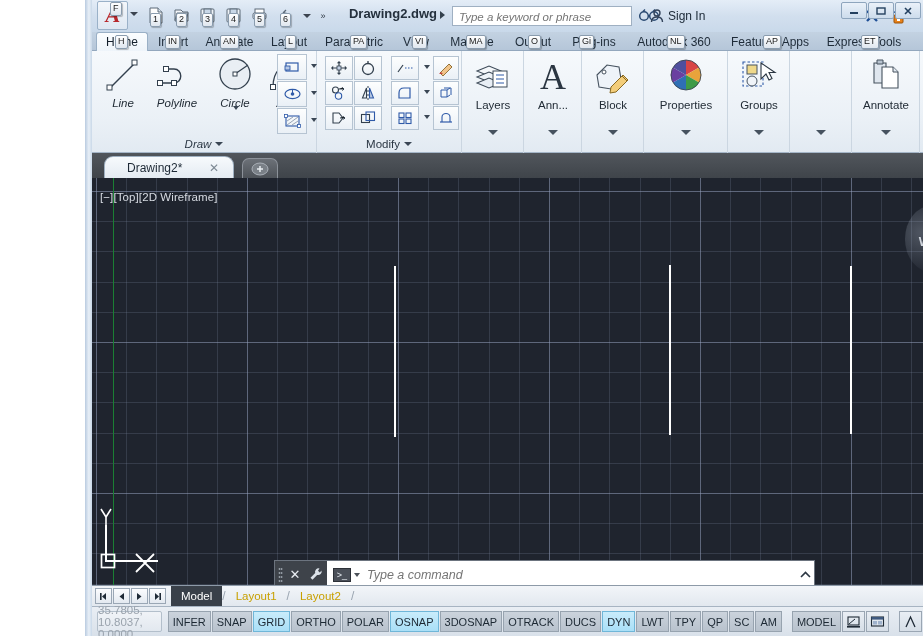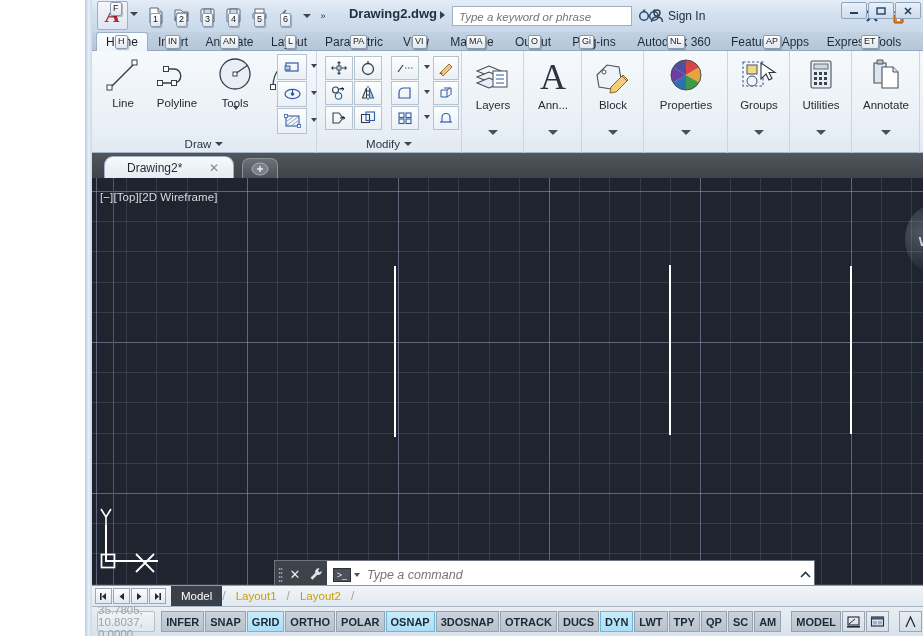--- a/index.html
+++ b/index.html
@@ -438,21 +438,21 @@
     <div class="rtab" style="left:348px;width:64px;">Manage</div>
     <div class="rtab" style="left:412px;width:58px;">Output</div>
     <div class="rtab" style="left:470px;width:64px;">Plug-ins</div>
     <div class="rtab" style="left:534px;width:96px;">Autodesk 360</div>
     <div class="rtab" style="left:630px;width:96px;">Featured Apps</div>
     <div class="rtab" style="left:726px;width:92px;">Express Tools</div>
   </div>
 
   <div class="ribbon-body">
 
-    <div class="panel" style="left:0px; width:225px;">
+    <div class="panel" style="left:0px; width:225px;font-style:italic;">
       <div class="big-btn" style="left:6px; top:4px; width:50px;">
         <svg width="42" height="40" viewBox="0 0 42 40">
           <line x1="8" y1="33" x2="33" y2="8" stroke="#33404e" stroke-width="1.4"></line>
           <rect x="5" y="30" width="5" height="5" fill="#fff" stroke="#33404e"></rect>
           <rect x="30" y="5" width="5" height="5" fill="#fff" stroke="#33404e"></rect>
         </svg>
         <span class="lbl">Line</span>
       </div>
       <div class="big-btn" style="left:56px; top:4px; width:58px;align-items:center;">
         <svg width="50" height="40" viewBox="0 0 50 40">
@@ -462,21 +462,21 @@
           <rect x="11.5" y="11.5" width="5" height="5" fill="#fff" stroke="#33404e"></rect>
         </svg>
         <span class="lbl">Polyline</span>
       </div>
       <div class="big-btn" style="left:116px; top:2px; width:54px;">
         <svg width="46" height="42" viewBox="0 0 46 42">
           <circle cx="23" cy="21" r="15" fill="#e9eef4" stroke="#33404e" stroke-width="1.3"></circle>
           <line x1="23" y1="21" x2="36" y2="12" stroke="#33404e" stroke-width="1.2"></line>
           <rect x="21" y="19" width="4" height="4" fill="#fff" stroke="#33404e"></rect>
         </svg>
-        <span class="lbl">Tools</span>
+        <span class="lbl">Circle</span>
         <div class="dd-caret" style="left:25px; top:53px;"></div>
       </div>
       <div class="big-btn" style="left:170px; top:4px; width:46px;">
         <svg width="42" height="40" viewBox="0 0 42 40">
           <path d="M9 32C9 16 18 8 33 8" fill="none" stroke="#33404e" stroke-width="1.4"></path>
           <rect x="6.5" y="29.5" width="5" height="5" fill="#fff" stroke="#33404e"></rect>
           <rect x="30.5" y="5.5" width="5" height="5" fill="#fff" stroke="#33404e"></rect>
           <rect x="17" y="12" width="5" height="5" fill="#fff" stroke="#33404e"></rect>
         </svg>
         <span class="lbl">Arc</span>
@@ -669,38 +669,20 @@
           <rect x="10" y="8" width="10" height="9" fill="#efd88a" stroke="#46525f"></rect>
           <circle cx="15" cy="24" r="5" fill="#f0f4f9" stroke="#46525f"></circle>
           <path d="M24 6v16l5-5 3 6 3-1.5-3-6h6z" fill="#ffffff" stroke="#2b3642" stroke-width="1.1"></path>
         </svg>
         <span class="lbl">Groups</span>
       </div>
       <div class="panel-expand"></div>
     </div>
 
     <div class="panel" style="left:698px; width:62px;">
-      <div class="big-btn" style="left:5px; top:6px; width:52px;">
-        <svg width="44" height="40" viewBox="0 0 44 40">
-          <rect x="12" y="4" width="20" height="27" rx="1.5" fill="#e9edf2" stroke="#46525f" stroke-width="1.1"></rect>
-          <rect x="15" y="7" width="14" height="5" fill="#cfd7e0" stroke="#46525f" stroke-width="0.8"></rect>
-          <g fill="#3a4450">
-            <rect x="15" y="15" width="3" height="3"></rect>
-              <rect x="20" y="15" width="3" height="3"></rect>
-              <rect x="25" y="15" width="3" height="3"></rect>
-            <rect x="15" y="20" width="3" height="3"></rect>
-              <rect x="20" y="20" width="3" height="3"></rect>
-              <rect x="25" y="20" width="3" height="3"></rect>
-            <rect x="15" y="25" width="3" height="3"></rect>
-              <rect x="20" y="25" width="3" height="3"></rect>
-              <rect x="25" y="25" width="3" height="3"></rect>
-          </g>
-        </svg>
-        <span class="lbl">Utilities</span>
-      </div>
       <div class="panel-expand"></div>
     </div>
 
     <div class="panel" style="left:760px; width:68px;">
       <div class="big-btn" style="left:8px; top:6px; width:52px;">
         <svg width="44" height="40" viewBox="0 0 44 40">
           <path d="M10 6h12v20H10z" fill="#dfe6ee" stroke="#46525f" stroke-width="1.1"></path>
           <path d="M13 3h6v4h-6z" fill="#b9c4d0" stroke="#46525f" stroke-width="1"></path>
           <path d="M18 10h11l5 5v16H18z" fill="#ffffff" stroke="#46525f" stroke-width="1.1"></path>
           <path d="M29 10v5h5" fill="#e4ebf3" stroke="#46525f" stroke-width="1"></path>
@@ -825,21 +807,21 @@
     <div class="mtab active" style="margin-left:4px;">Model</div>
     <div class="mtab-sep">/</div>
     <div class="mtab inactive">Layout1</div>
     <div class="mtab-sep">/</div>
     <div class="mtab inactive">Layout2</div>
     <div class="mtab-sep">/</div>
   </div>
 
   <div class="statusbar">
     <div class="coords">35.7805, 10.8037, 0.0000</div>
-    <div style="display:flex; align-items:center; margin-left:6px;font-weight:bold;">
+    <div style="display:flex; align-items:center; margin-left:6px;">
       <div class="sb-btn">INFER</div>
       <div class="sb-btn">SNAP</div>
       <div class="sb-btn on">GRID</div>
       <div class="sb-btn">ORTHO</div>
       <div class="sb-btn">POLAR</div>
       <div class="sb-btn on">OSNAP</div>
       <div class="sb-btn">3DOSNAP</div>
       <div class="sb-btn">OTRACK</div>
       <div class="sb-btn">DUCS</div>
       <div class="sb-btn on">DYN</div>

